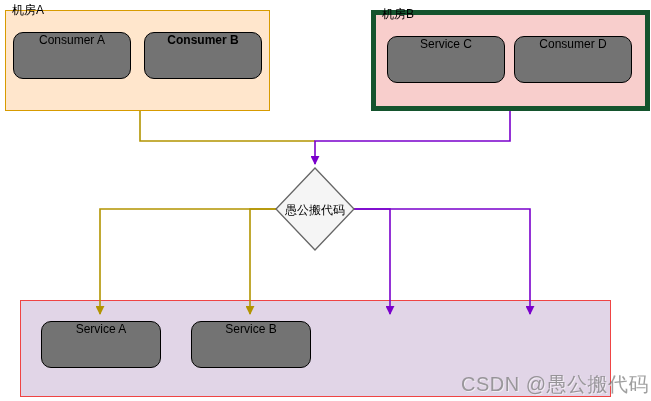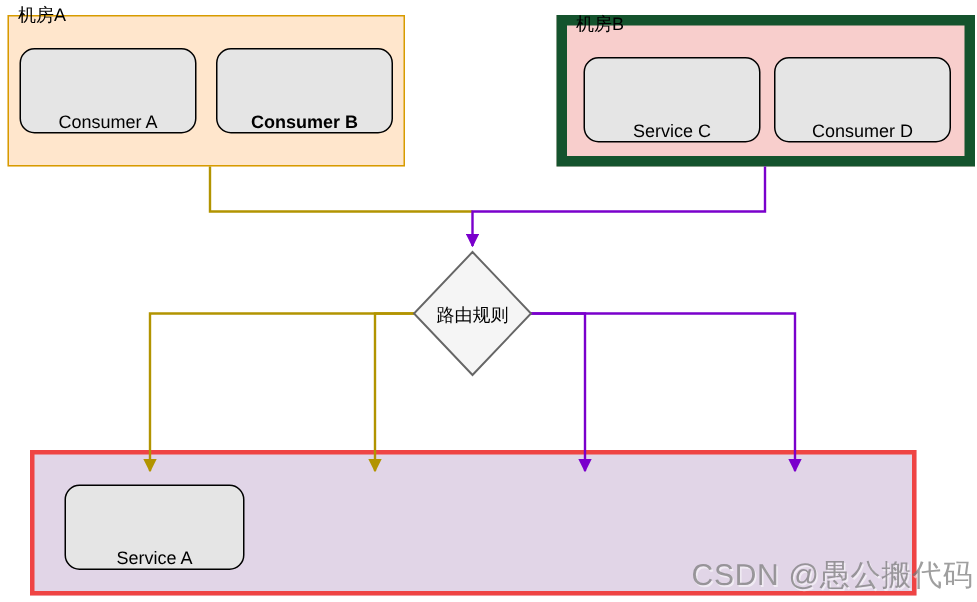--- a/index.html
+++ b/index.html
@@ -21,35 +21,35 @@
     line-height: 15px;
     color: #000000;
     white-space: nowrap;
   }
   .room-a {
     left: 5px; top: 10px; width: 265px; height: 101px;
     background: #ffe6cc; border: 1px solid #d79b00;
   }
   .room-b {
     left: 371px; top: 10px; width: 279px; height: 101px;
-    background: #f8cecc; border: 7px solid #14532d;
+    background: #f8cecc; border: 5px solid #14532d;
   }
   .services {
     left: 20px; top: 300px; width: 591px; height: 97px;
-    background: #e1d5e7; border: 3px solid #ef4444;
+    background: #e1d5e7; border: 1px solid #ef4444;
   }
   .node {
     position: absolute;
     box-sizing: border-box;
-    width: 118px; height: 57px;
-    background: #e5e5e5;
+    width: 118px; height: 47px;
+    background: #737373;
     border: 1px solid #000000;
     border-radius: 10px;
     display: flex;
-    align-items: flex-end;
+    align-items: flex-start;
     justify-content: center;
     font-size: 12px;
     z-index: 3;
     white-space: nowrap;
   }
   .room-a .node, .room-b .node { top: 21px; }
   .services .node { top: 20px; width: 120px; }
   .n-pos-1 { left: 7px; }
   .n-pos-2 { left: 138px; font-weight: bold; }
   .n-pos-b1 { left: 11px; }
@@ -108,20 +108,23 @@
     </div>
     <div class="node n-pos-b2">
       <span>Consumer D</span>
     </div>
   </div>
 
   <div class="group services">
     <div class="node s-pos-1">
       <span>Service A</span>
     </div>
+    <div class="node s-pos-2">
+      <span>Service B</span>
+    </div>
   </div>
 
   <svg class="connector-layer" width="651" height="401" viewBox="0 0 651 401" xmlns="http://www.w3.org/2000/svg">
     <defs>
       <marker id="arrY" viewBox="0 0 10 10" refX="9" refY="5" markerWidth="9" markerHeight="9" markerUnits="userSpaceOnUse" orient="auto">
         <path d="M0,0 L10,5 L0,10 Z" fill="#b29400"></path>
       </marker>
       <marker id="arrP" viewBox="0 0 10 10" refX="9" refY="5" markerWidth="9" markerHeight="9" markerUnits="userSpaceOnUse" orient="auto">
         <path d="M0,0 L10,5 L0,10 Z" fill="#7a00cc"></path>
       </marker>
@@ -135,17 +138,17 @@
 
     <path d="M 276 209 L 250 209 L 250 314" fill="none" stroke="#b29400" stroke-width="1.6" marker-end="url(#arrY)"></path>
 
     <path d="M 354 209 L 390 209 L 390 314" fill="none" stroke="#7a00cc" stroke-width="1.6" marker-end="url(#arrP)"></path>
 
     <path d="M 354 209 L 530 209 L 530 314" fill="none" stroke="#7a00cc" stroke-width="1.6" marker-end="url(#arrP)"></path>
 
     <polygon points="315,168 354,209 315,250 276,209" fill="#f5f5f5" stroke="#666666" stroke-width="1.3"></polygon>
   </svg>
 
-  <div class="decision-label">路由规则</div>
+  <div class="decision-label">愚公搬代码</div>
 
   <div class="watermark">CSDN @愚公搬代码</div>
 
 </div>
 
 </body></html>

